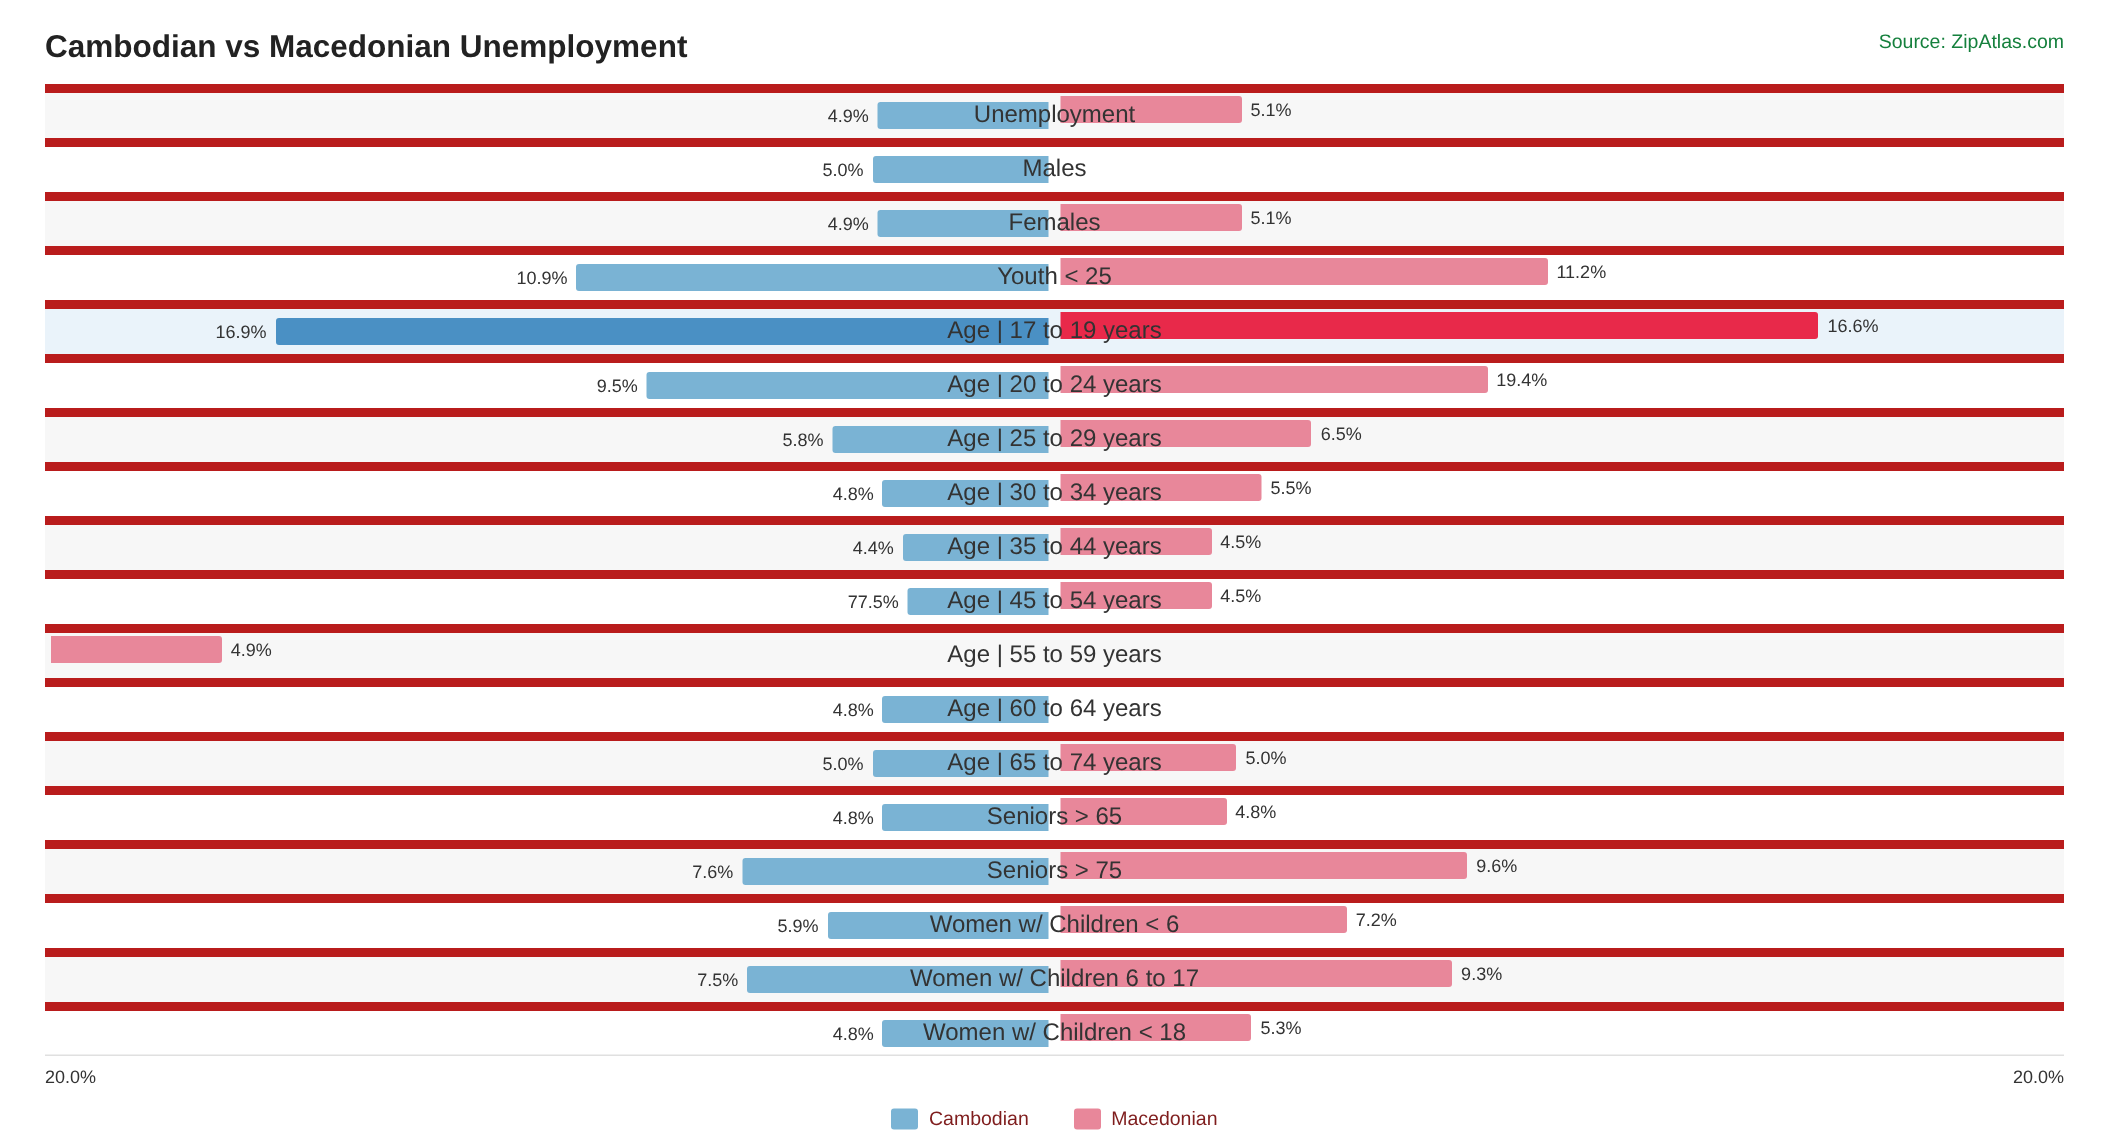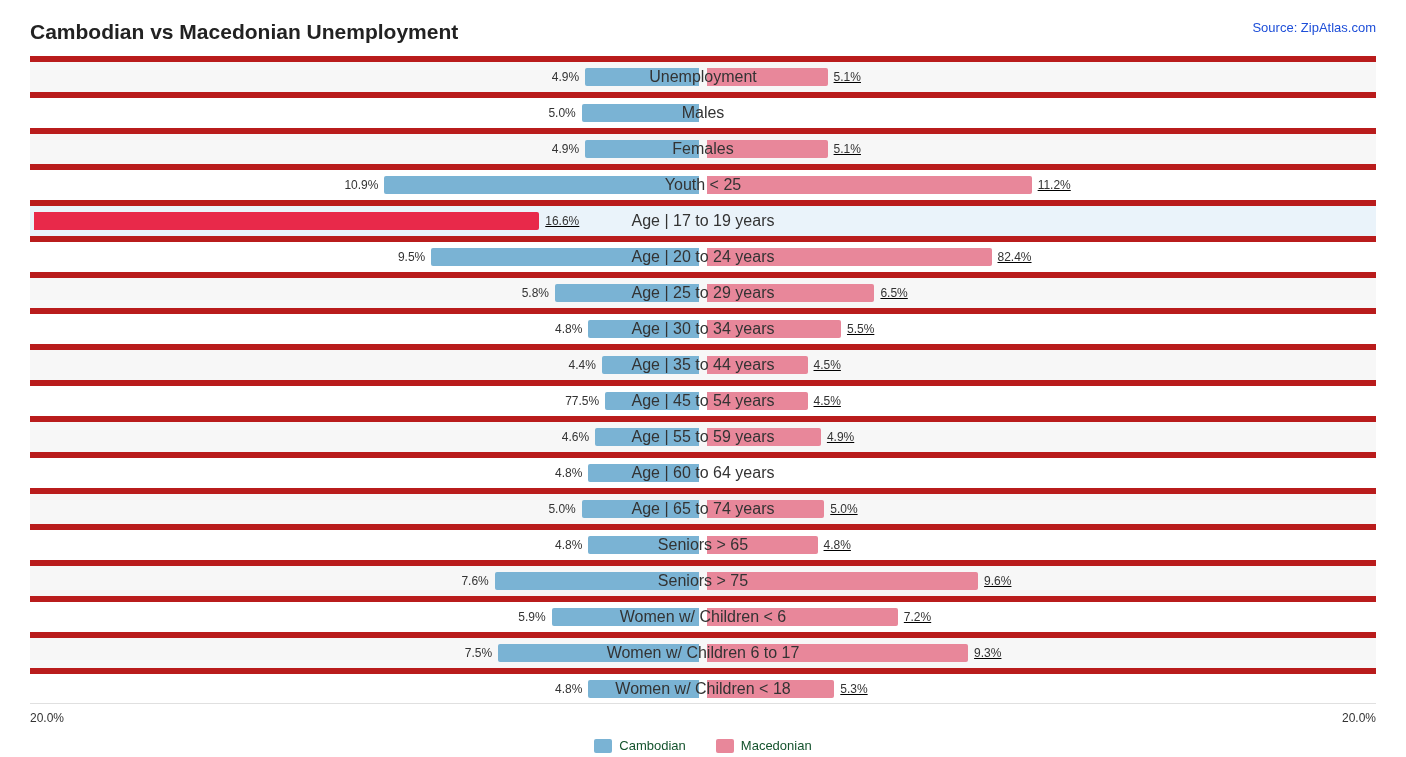--- a/index.html
+++ b/index.html
@@ -16,21 +16,21 @@
       align-items: flex-start;
       margin-bottom: 12px;
     }
     .chart-title {
       font-size: 21px;
       font-weight: bold;
       color: #222;
     }
     .chart-source {
       font-size: 13px;
-      color: #1d4ed8;
+      color: #15803d;
     }
     .chart-area {
       width: 100%;
     }
     .row {
       display: flex;
       align-items: center;
       height: 36px;
       border-top: 6px solid #b91c1c;
       position: relative;
@@ -51,27 +51,26 @@
       display: flex;
       align-items: center;
       justify-content: flex-end;
       width: 50%;
       height: 100%;
       padding-right: 0;
       position: relative;
     }
     .right-section {
       display: flex;
-      align-items: center;
+      align-items: flex-start;
       justify-content: flex-start;
       width: 50%;
       height: 100%;
       padding-left: 0;
       position: relative;
-      text-decoration: underline;
     }
     .center-label {
       position: absolute;
       left: 50%;
       transform: translateX(-50%);
       font-size: 16px;
       color: #333;
       white-space: nowrap;
       z-index: 10;
       background: transparent;
@@ -157,21 +156,21 @@
       justify-content: center;
       align-items: center;
       gap: 30px;
       margin-top: 10px;
     }
     .legend-item {
       display: flex;
       align-items: center;
       gap: 7px;
       font-size: 13px;
-      color: #14532d;
+      color: #7f1d1d;
     }
     .legend-box-blue {
       width: 18px;
       height: 14px;
       background: #7ab3d4;
       border-radius: 2px;
     }
     .legend-box-pink {
       width: 18px;
       height: 14px;
@@ -236,40 +235,46 @@
       </div>
       <div class="center-label">Youth &lt; 25</div>
       <div class="right-section">
         <div class="right-bar-wrap">
           <div class="pink-bar" style="width: calc(55.99999999999999% - 50px);"></div>
           <span class="right-value">11.2%</span>
         </div>
       </div>
     </div>
     <div class="row row-highlight">
+      <div class="left-section">
+        <div class="left-bar-wrap">
+          <span class="left-value">16.9%</span>
+          <div class="blue-bar blue-bar-highlight" style="width: calc(84.5% - 50px);"></div>
+        </div>
+      </div>
       <div class="center-label">Age | 17 to 19 years</div>
       <div class="right-section">
         <div class="right-bar-wrap">
           <div class="pink-bar pink-bar-highlight" style="width: calc(83% - 50px);"></div>
           <span class="right-value">16.6%</span>
         </div>
       </div>
     </div>
     <div class="row row-bg">
       <div class="left-section">
         <div class="left-bar-wrap">
           <span class="left-value">9.5%</span>
           <div class="blue-bar" style="width: calc(47.5% - 50px);"></div>
         </div>
       </div>
       <div class="center-label">Age | 20 to 24 years</div>
       <div class="right-section">
         <div class="right-bar-wrap">
           <div class="pink-bar" style="width: calc(50% - 50px);"></div>
-          <span class="right-value">82.4%</span>
+          <span class="right-value">19.4%</span>
         </div>
       </div>
     </div>
     <div class="row row-bg-alt">
       <div class="left-section">
         <div class="left-bar-wrap">
           <span class="left-value">5.8%</span>
           <div class="blue-bar" style="width: calc(28.999999999999996% - 50px);"></div>
         </div>
       </div>
@@ -320,26 +325,20 @@
       </div>
       <div class="center-label">Age | 45 to 54 years</div>
       <div class="right-section">
         <div class="right-bar-wrap">
           <div class="pink-bar" style="width: calc(22.5% - 50px);"></div>
           <span class="right-value">4.5%</span>
         </div>
       </div>
     </div>
     <div class="row row-bg-alt">
-      <div class="left-section">
-        <div class="left-bar-wrap">
-          <span class="left-value">4.6%</span>
-          <div class="blue-bar" style="width: calc(23% - 50px);"></div>
-        </div>
-      </div>
       <div class="center-label">Age | 55 to 59 years</div>
       <div class="right-section">
         <div class="right-bar-wrap">
           <div class="pink-bar" style="width: calc(24.500000000000004% - 50px);"></div>
           <span class="right-value">4.9%</span>
         </div>
       </div>
     </div>
     <div class="row row-bg">
       <div class="left-section">

